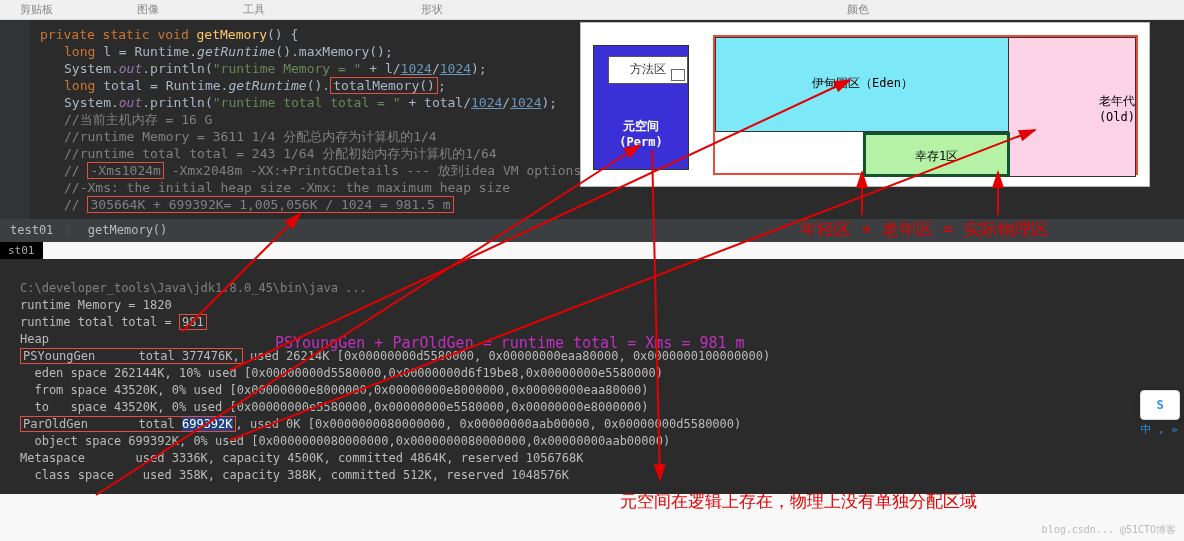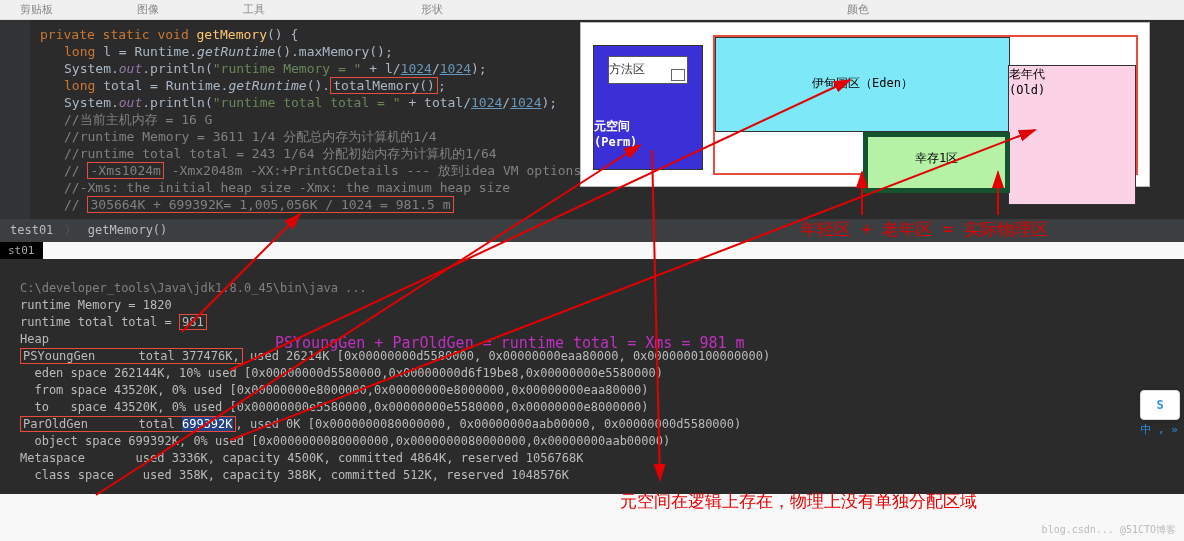--- a/index.html
+++ b/index.html
@@ -76,23 +76,24 @@
   .diagram {
     position: absolute;
     left: 580px; top: 22px;
     width: 570px; height: 165px;
     background: #fff;
     border: 1px solid #bbb;
   }
   .dg-perm {
     position: absolute;
     left: 12px; top: 22px;
-    width: 110px; height: 125px;
+    width: 96px; height: 125px;
     background: #3b2fd6;
     color: #fff;
+    text-align: center;
     font-size: 12px;
     border: 1px solid #333;
   }
   .dg-perm .methodarea {
     position: absolute;
     left: 14px; top: 10px;
     width: 80px; height: 28px;
     background: #fff;
     color: #333;
     border: 1px solid #555;
@@ -125,40 +126,40 @@
     text-align: center;
     line-height: 90px;
     font-size: 12px;
   }
   .dg-old {
     position: absolute;
     right: 0; top: 0;
     width: 128px; height: 140px;
     background: #fcd3e6;
     border: 1px solid #333;
-    text-align: left;
-    font-size: 12px;
-    margin-top: 28px;
+    text-align: right;
+    padding-top: 55px;
+    font-size: 12px;
   }
   .dg-s0 {
     position: absolute;
     left: 0; top: 95px;
     width: 148px; height: 45px;
     background: #b6f2a6;
     border: 1px solid #333;
     text-align: center;
     line-height: 42px;
     font-size: 12px;
   }
   .dg-s1 {
     position: absolute;
     left: 148px; top: 95px;
-    width: 147px; height: 61px;
+    width: 147px; height: 45px;
     background: #b6f2a6;
-    border: 5px solid #14532d;
+    border: 3px solid #14532d;
     text-align: center;
     line-height: 42px;
     font-size: 12px;
   }
 
   
   svg.arrows {
     position: absolute;
     left: 0; top: 0;
     width: 1184px; height: 541px;

